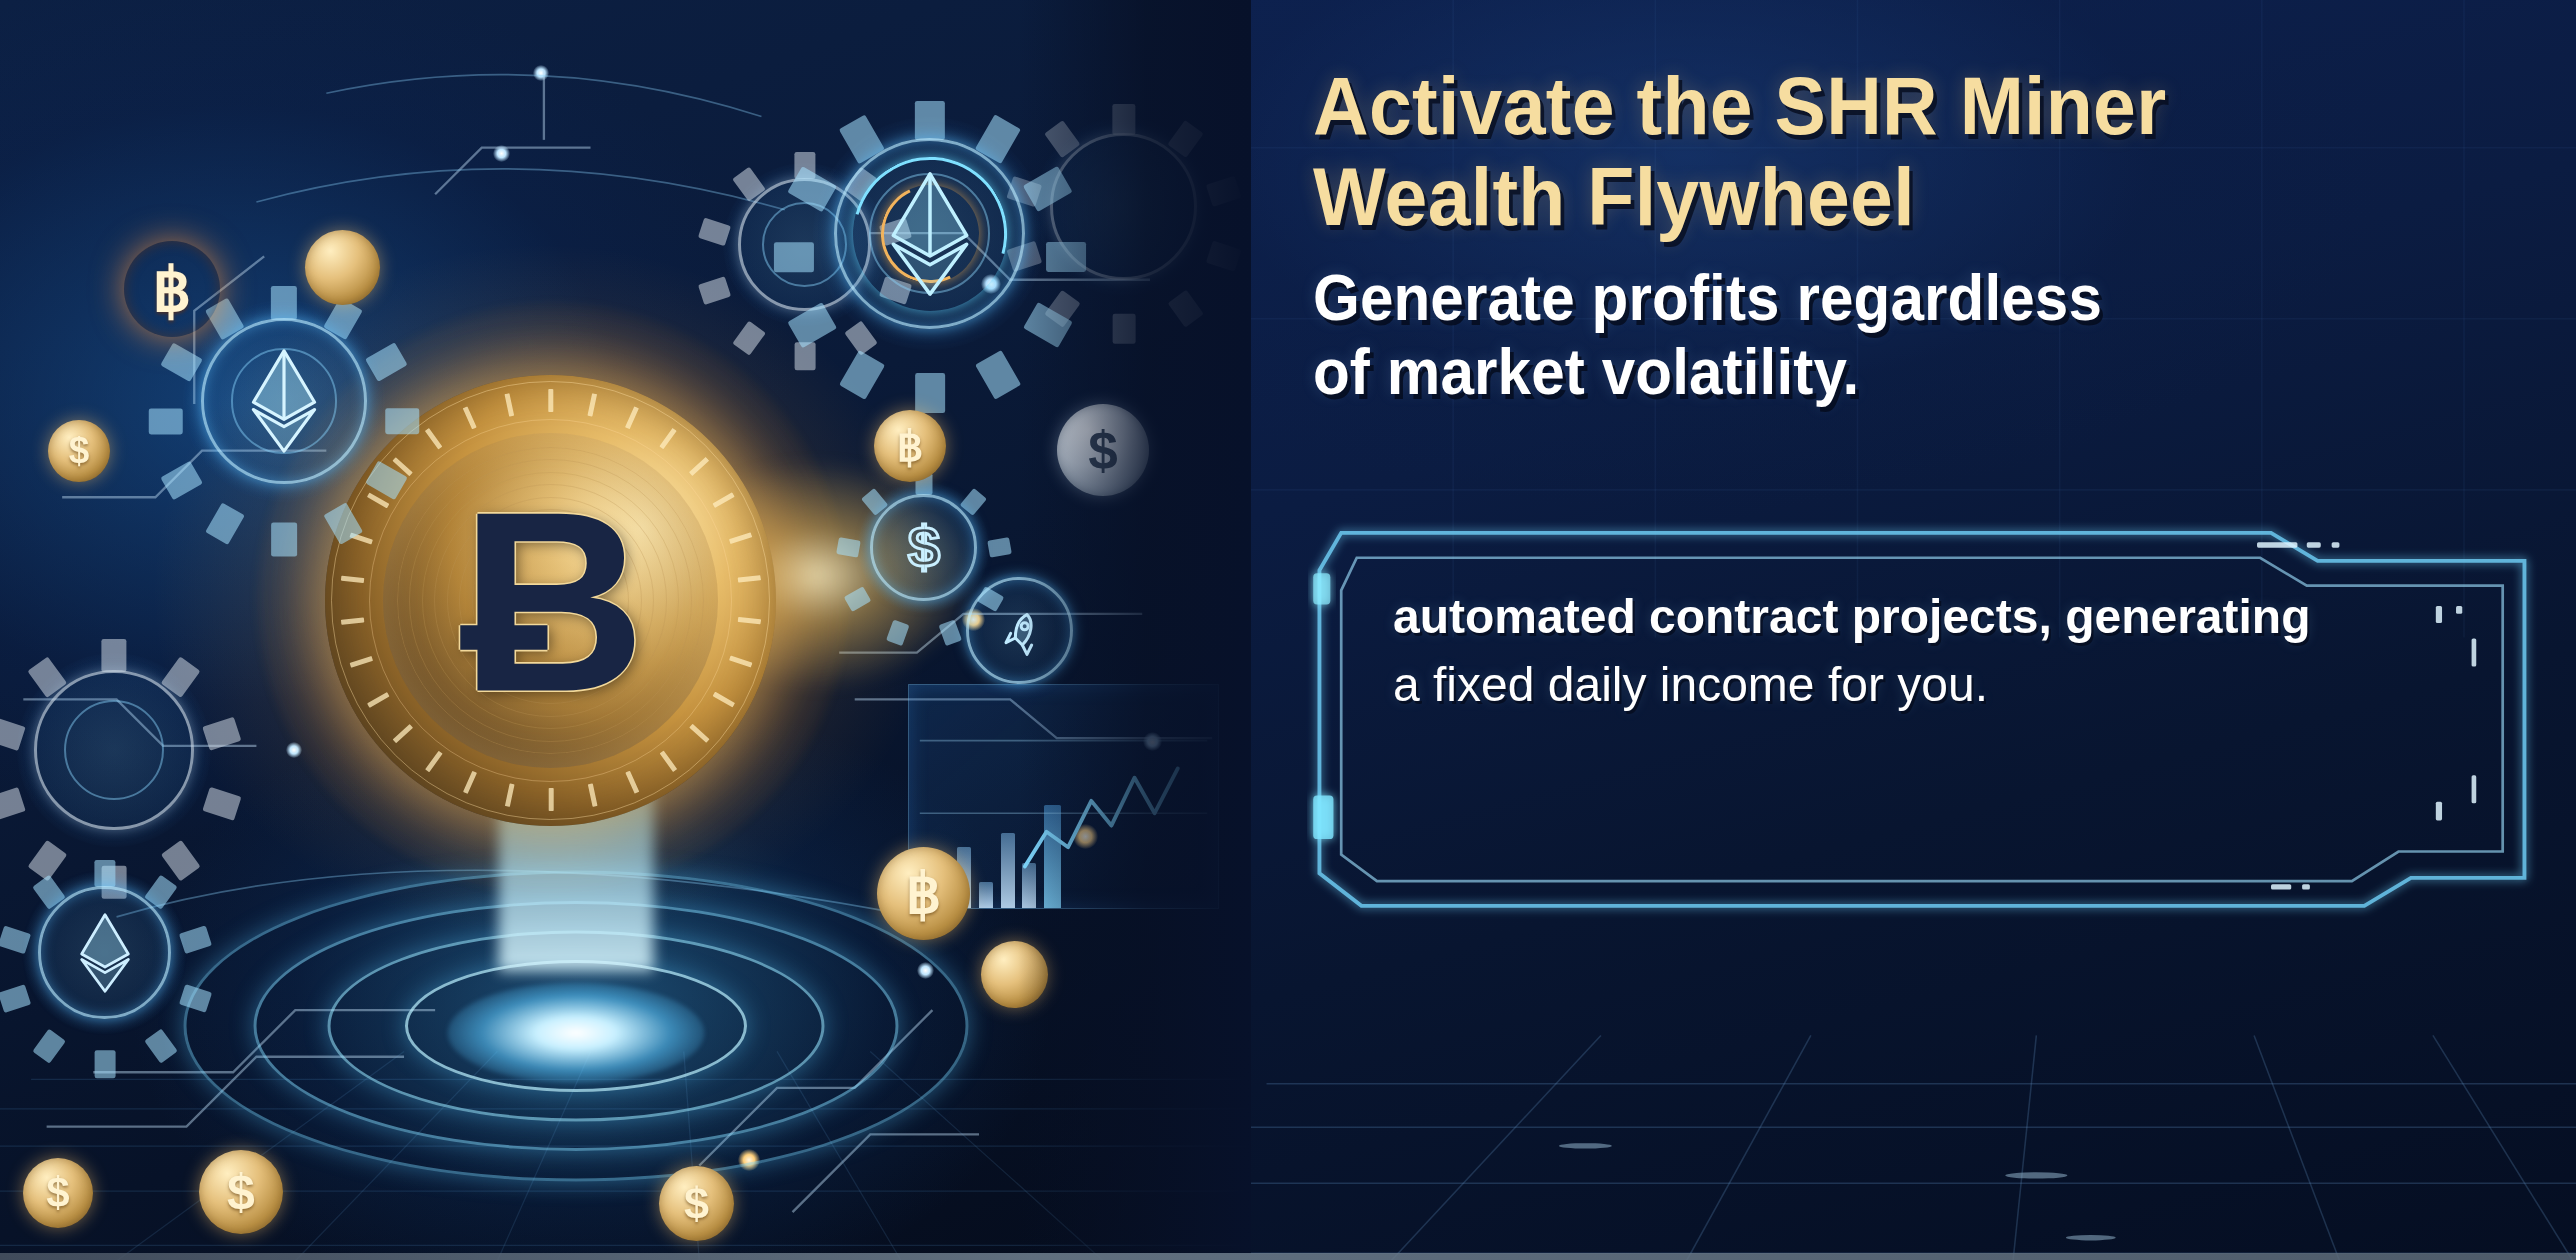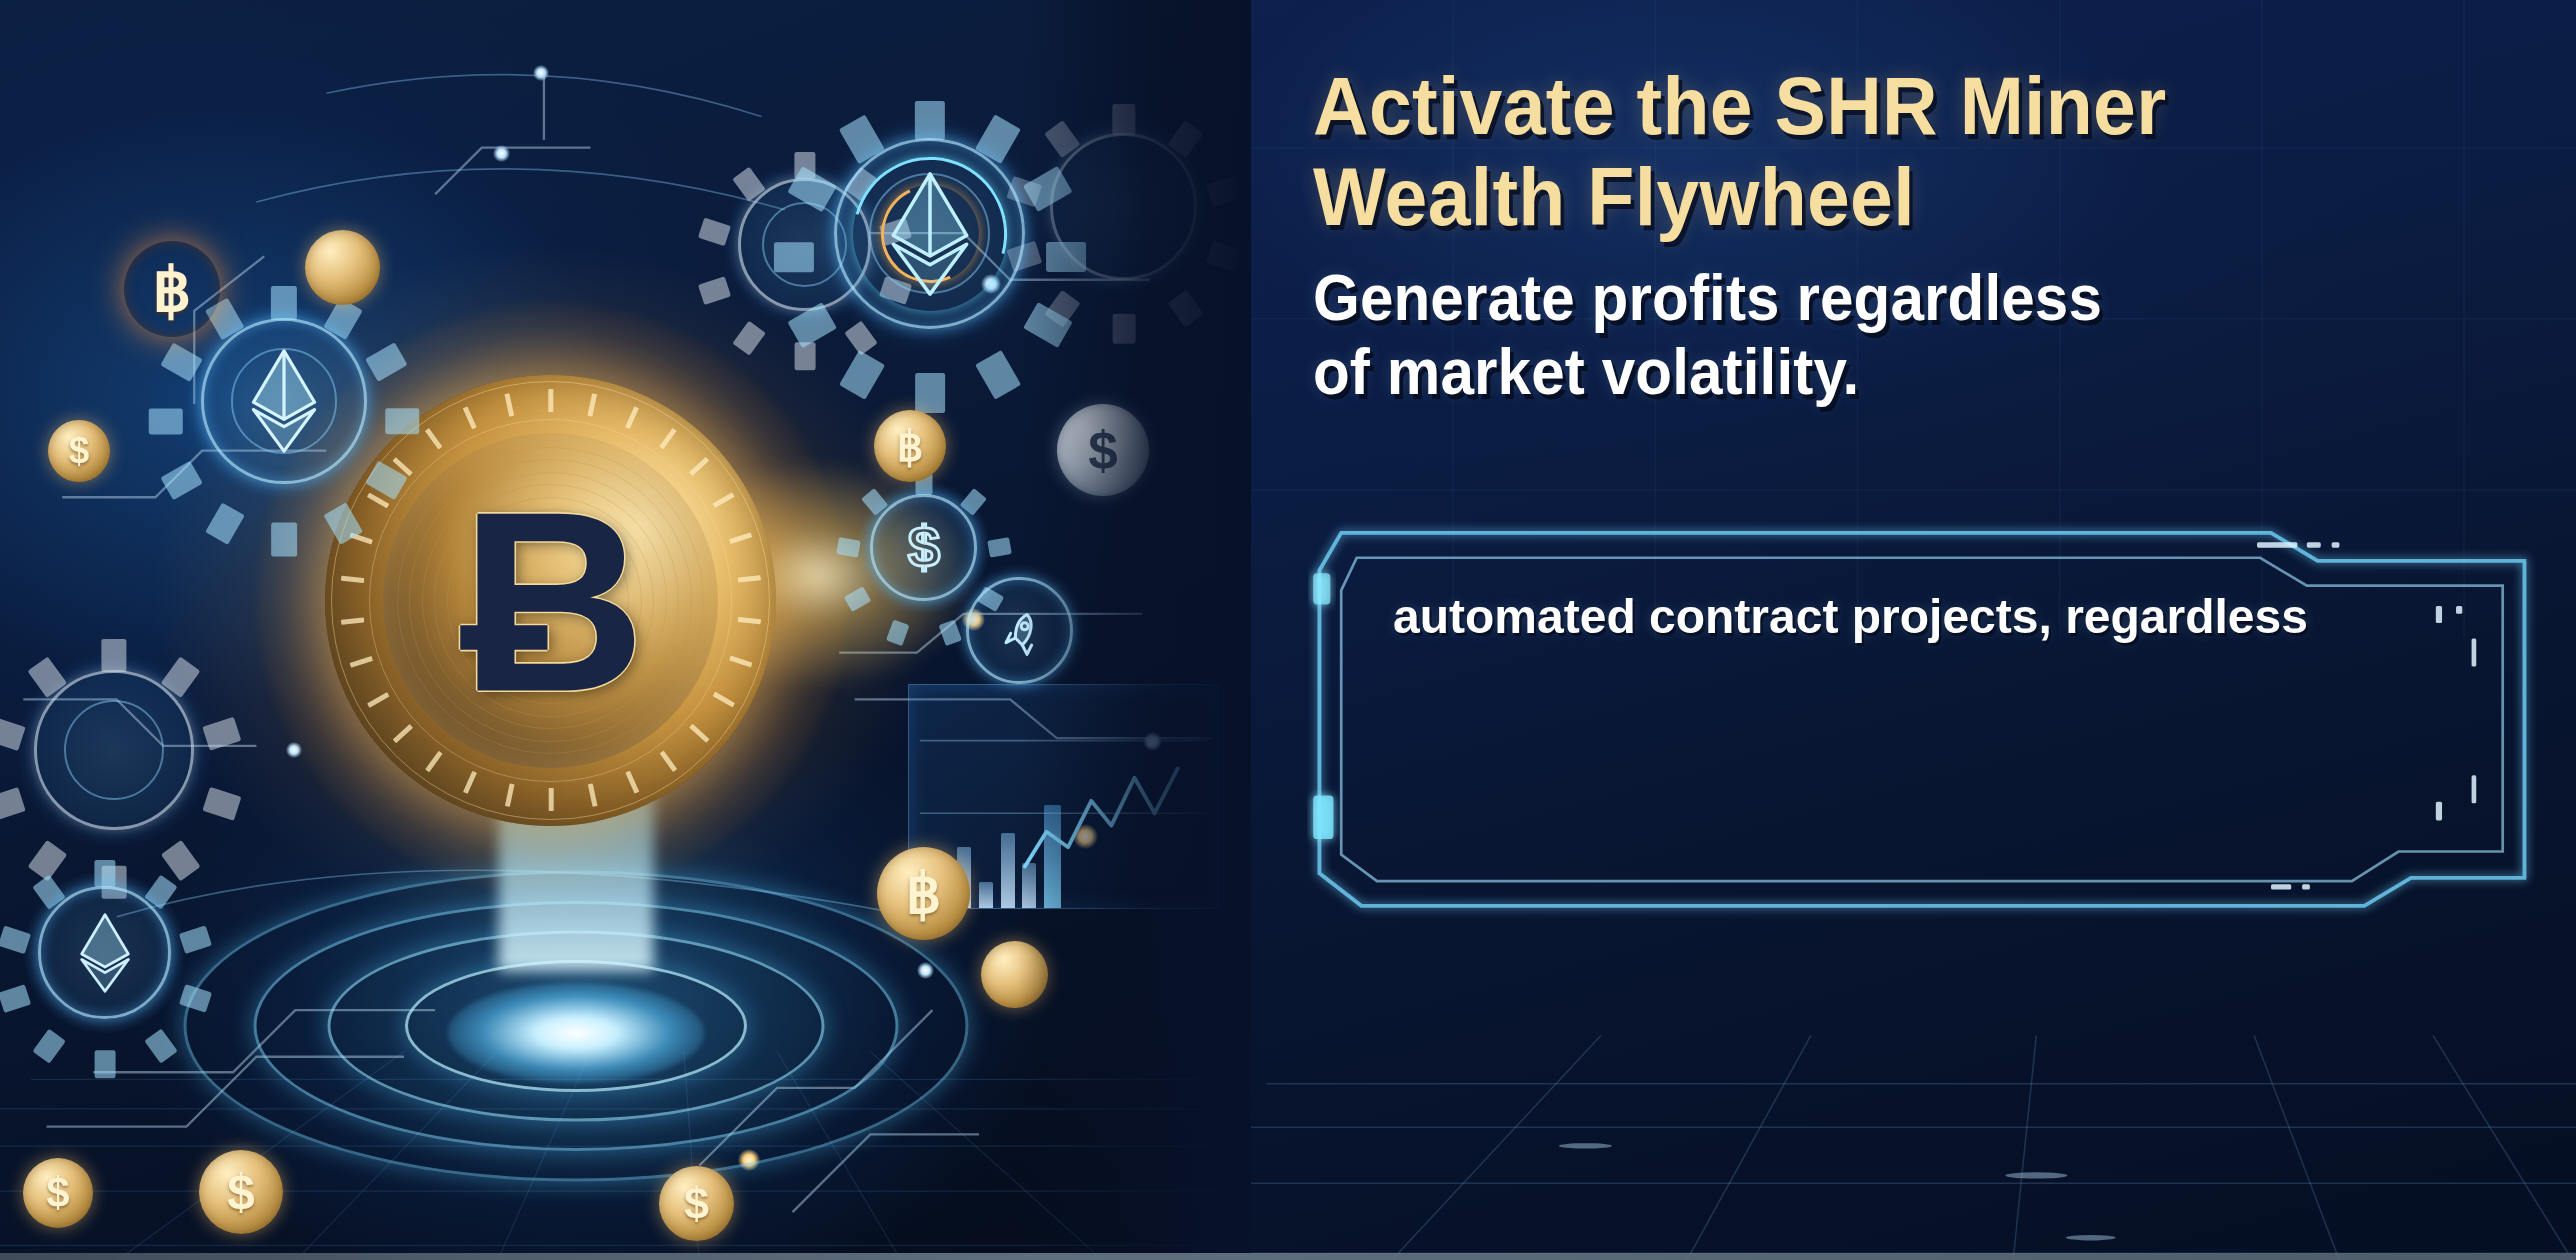--- a/index.html
+++ b/index.html
@@ -681,20 +681,21 @@
           <rect x="1478" y="108" width="8" height="10" rx="2"></rect>
           <rect x="1452" y="360" width="8" height="24" rx="2"></rect>
           <rect x="1240" y="466" width="26" height="7" rx="2"></rect>
           <rect x="1280" y="466" width="10" height="7" rx="2"></rect>
           <rect x="1498" y="150" width="6" height="36" rx="2"></rect>
           <rect x="1498" y="326" width="6" height="36" rx="2"></rect>
         </g>
       </svg>
 
       <div class="hud-body">
-        <div class="l2">automated contract projects, regardless</div>
+        <div class="l2">automated contract projects, generating</div>
+        <div>a fixed daily income for you.</div>
       </div>
     </div>
   </div>
 
   <div class="bottom-strip"></div>
 </div>
 
 
 </body></html>

